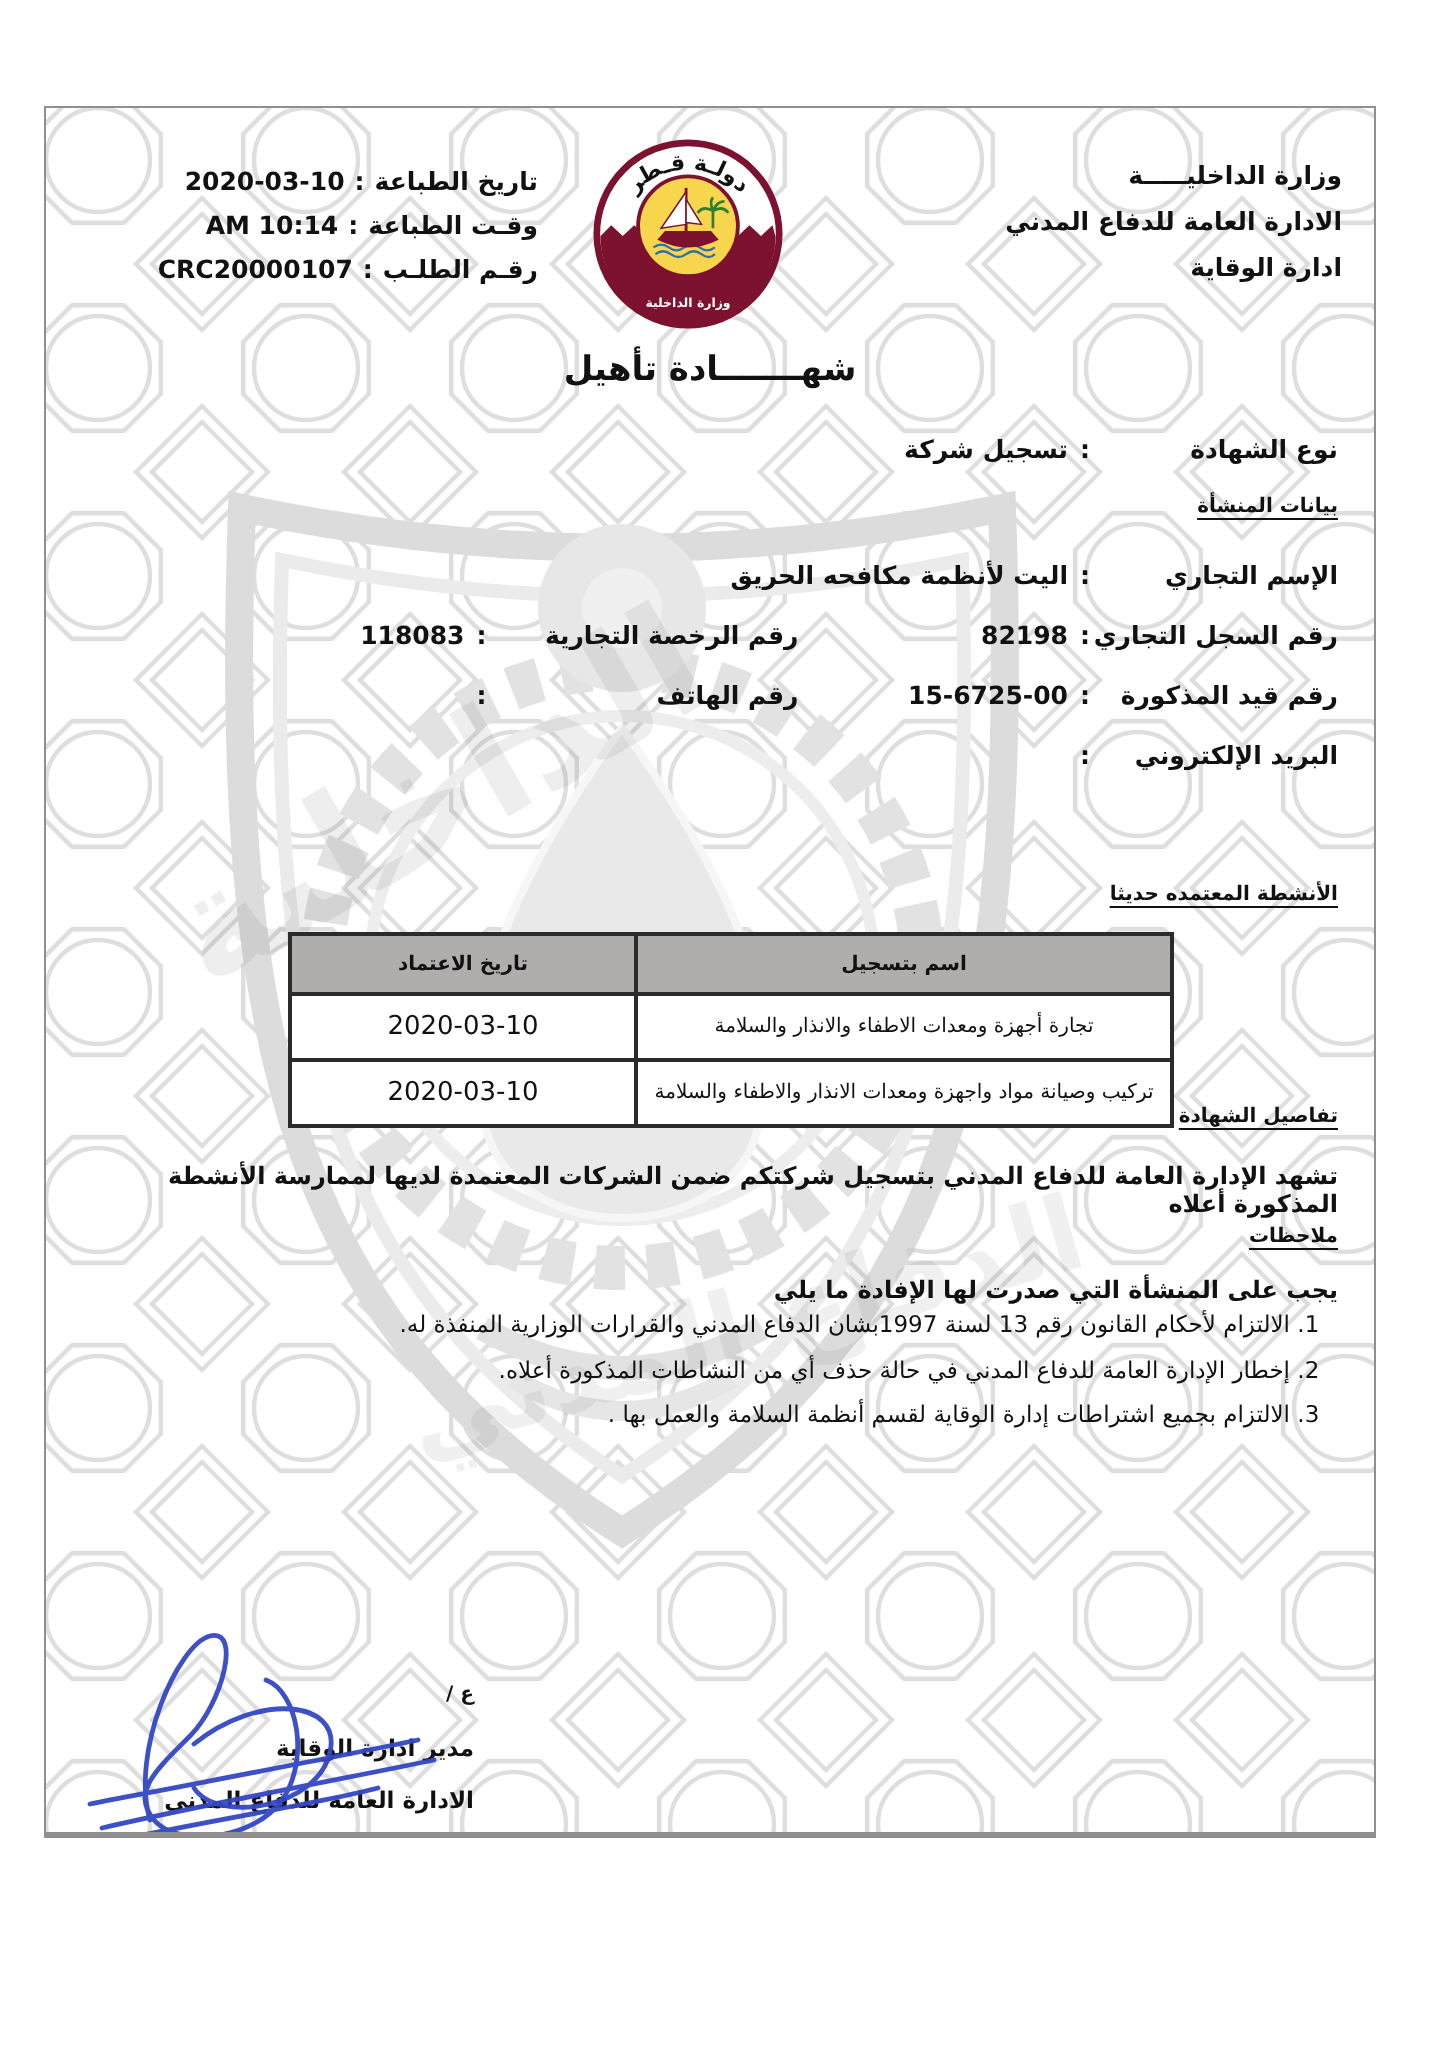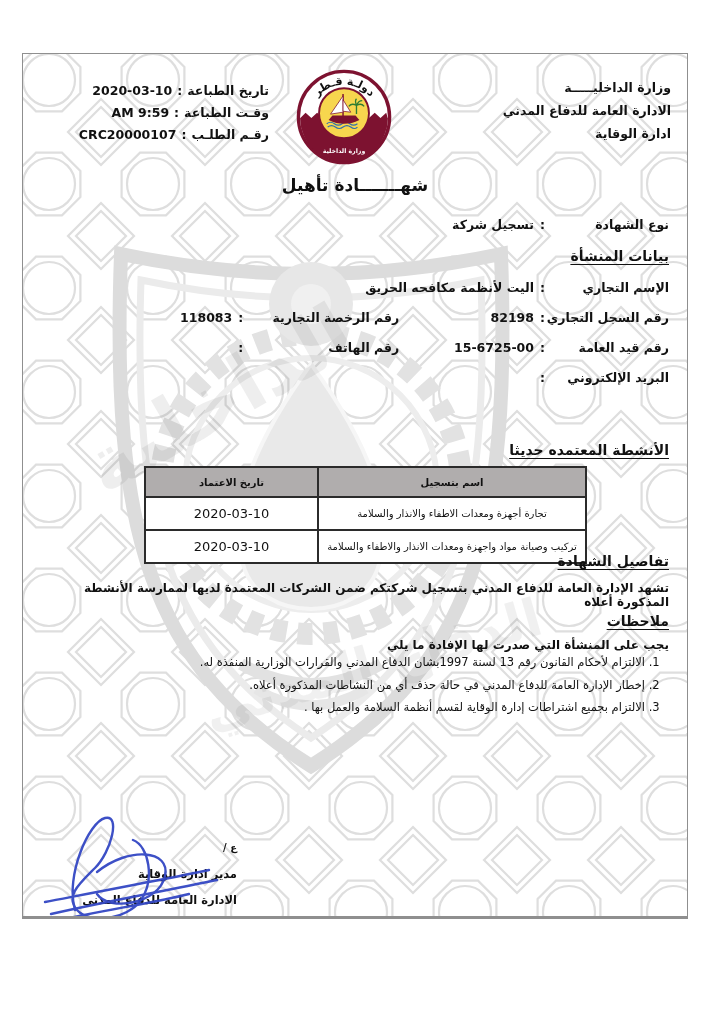--- a/index.html
+++ b/index.html
@@ -35,21 +35,21 @@
 
   .drow { position:absolute; right:18px; left:18px; display:flex; gap:6px;
           font-weight:bold; font-size:12.5px; white-space:nowrap; }
   .dlabel { width:118px; flex:0 0 auto; }
   .dval { unicode-bidi:isolate; }
   .num { direction:ltr; unicode-bidi:isolate; }
   .half1 { flex:0 0 42%; display:flex; gap:6px; }
   .half2 { flex:1; display:flex; gap:6px; }
   .half2 .dlabel { width:150px; }
 
-  .sec { position:absolute; right:18px; font-weight:bold; font-size:14px;
+  .sec { position:absolute; right:18px; font-weight:bold; font-size:10px;
          text-decoration:underline; text-underline-offset:3px; }
 
   table.acts { position:absolute; top:412px; right:100px; width:443px;
                border-collapse:collapse; background:#fff; }
   table.acts th, table.acts td { border:2px solid #2b2b2b; text-align:center; padding:2px 4px; }
   table.acts th { background:#b0adad; font-size:10px; font-weight:bold; height:30px; }
   table.acts td { height:33px; }
   td.c-name { font-size:10px; font-weight:normal; width:268px; }
   td.c-date { font-size:13px; font-weight:normal; }
 
@@ -437,21 +437,21 @@
 
     <div class="hdr-left">
       <div class="prow">
         <span class="plabel">تاريخ الطباعة</span>
           <span>:</span>
         <span class="pval">2020-03-10</span>
       </div>
       <div class="prow">
         <span class="plabel">وقـت الطباعة</span>
           <span>:</span>
-        <span class="pval">AM 9:59</span>
+        <span class="pval">AM 10:14</span>
       </div>
       <div class="prow">
         <span class="plabel">رقـم الطلـب</span>
           <span>:</span>
         <span class="pval">CRC20000107</span>
       </div>
     </div>
 
     <div class="title">شهـــــــادة تأهيل</div>
 
@@ -477,21 +477,21 @@
       </span>
       <span class="half2">
         <span class="dlabel">رقم الرخصة التجارية</span>
         <span>:</span>
         <span class="dval num">118083</span>
       </span>
     </div>
 
     <div class="drow" style="top:286px">
       <span class="half1">
-        <span class="dlabel">رقم قيد العامة</span>
+        <span class="dlabel">رقم قيد المذكورة</span>
         <span>:</span>
         <span class="dval num">15-6725-00</span>
       </span>
       <span class="half2">
         <span class="dlabel">رقم الهاتف</span>
         <span>:</span>
         <span class="dval num"></span>
       </span>
     </div>
 

